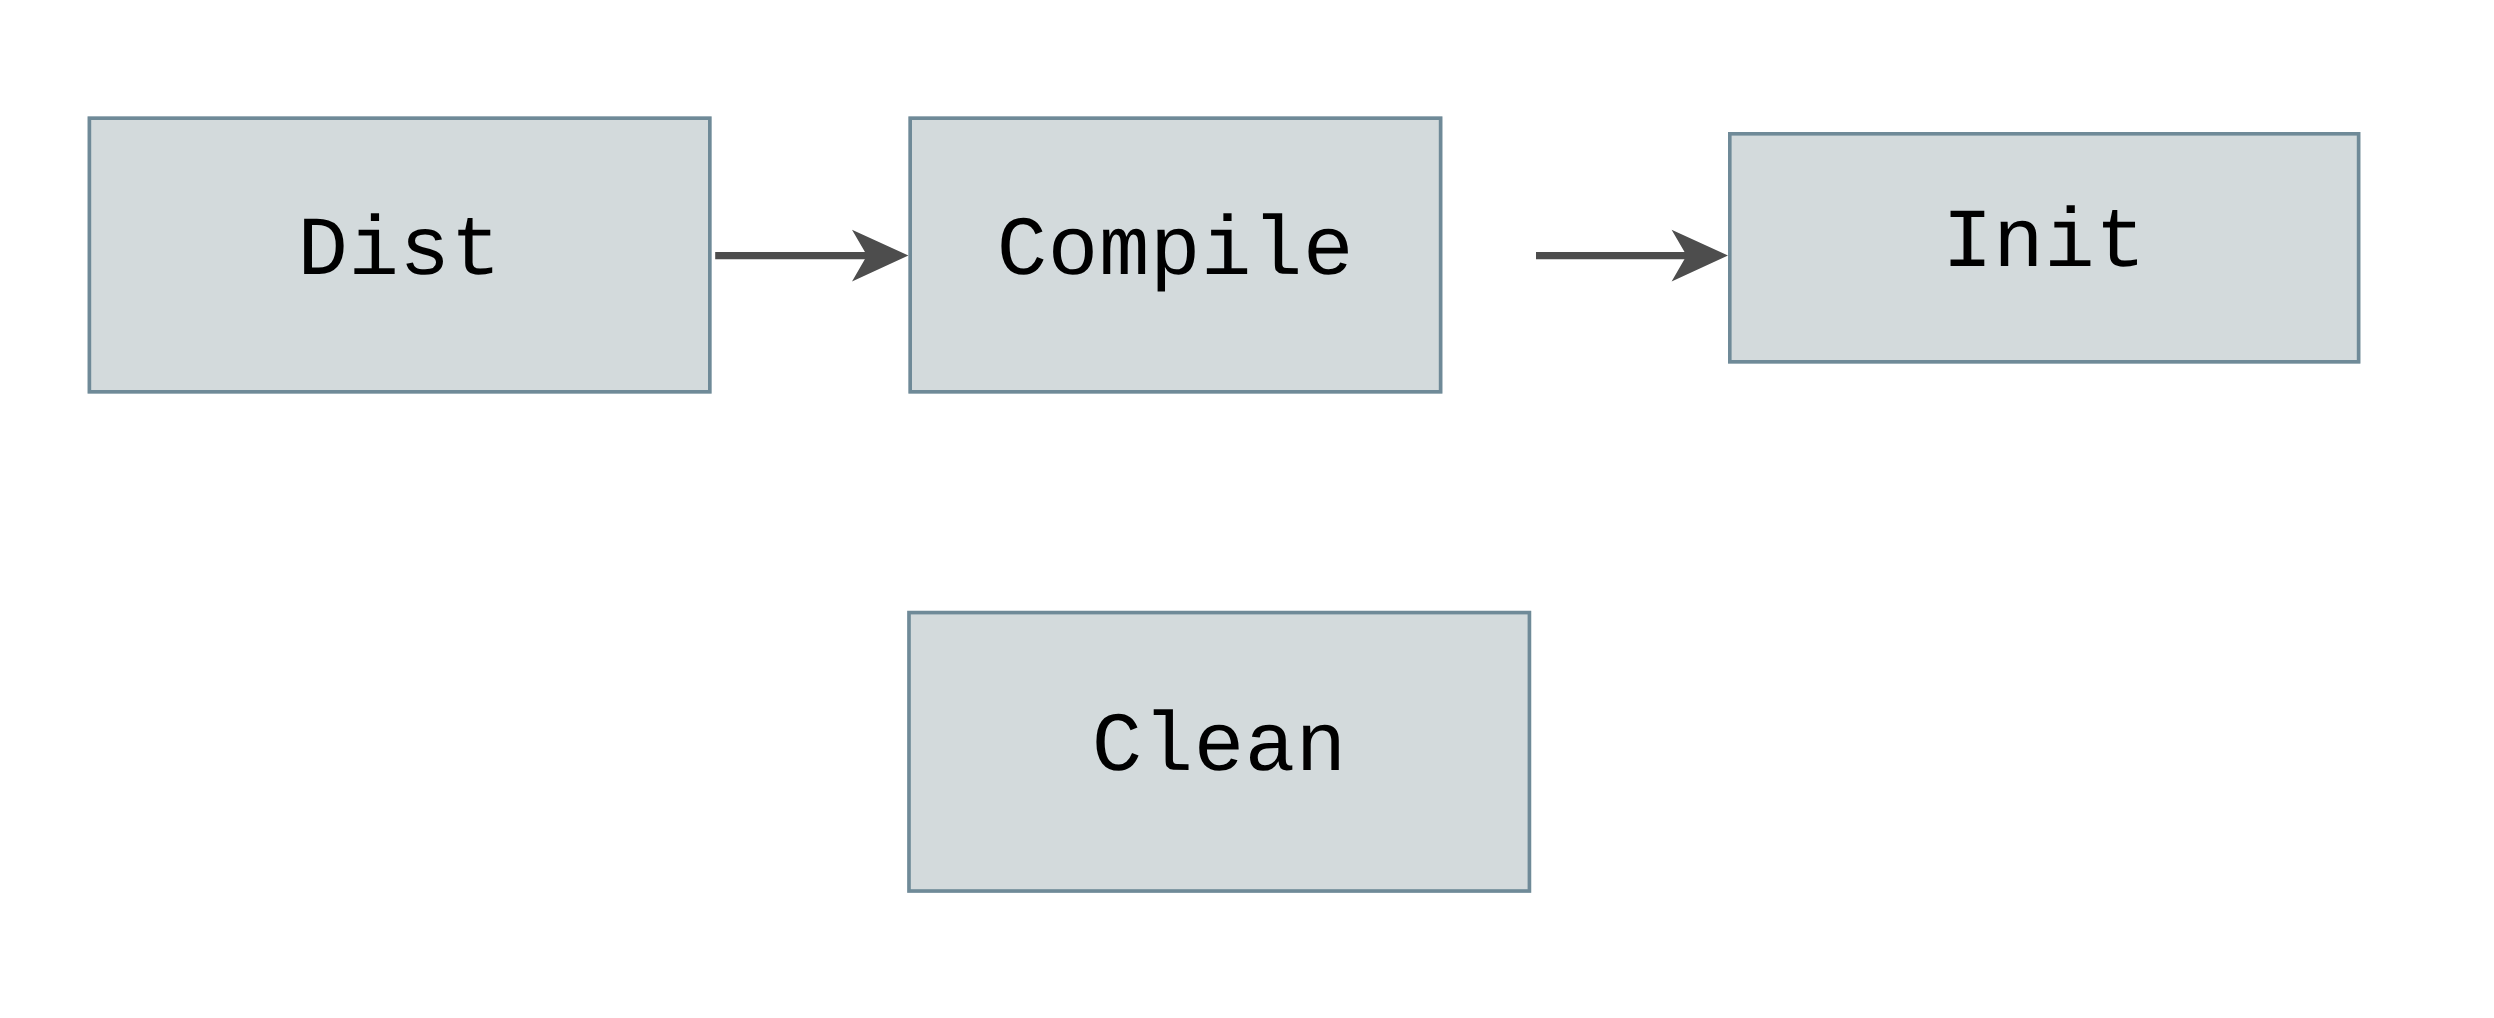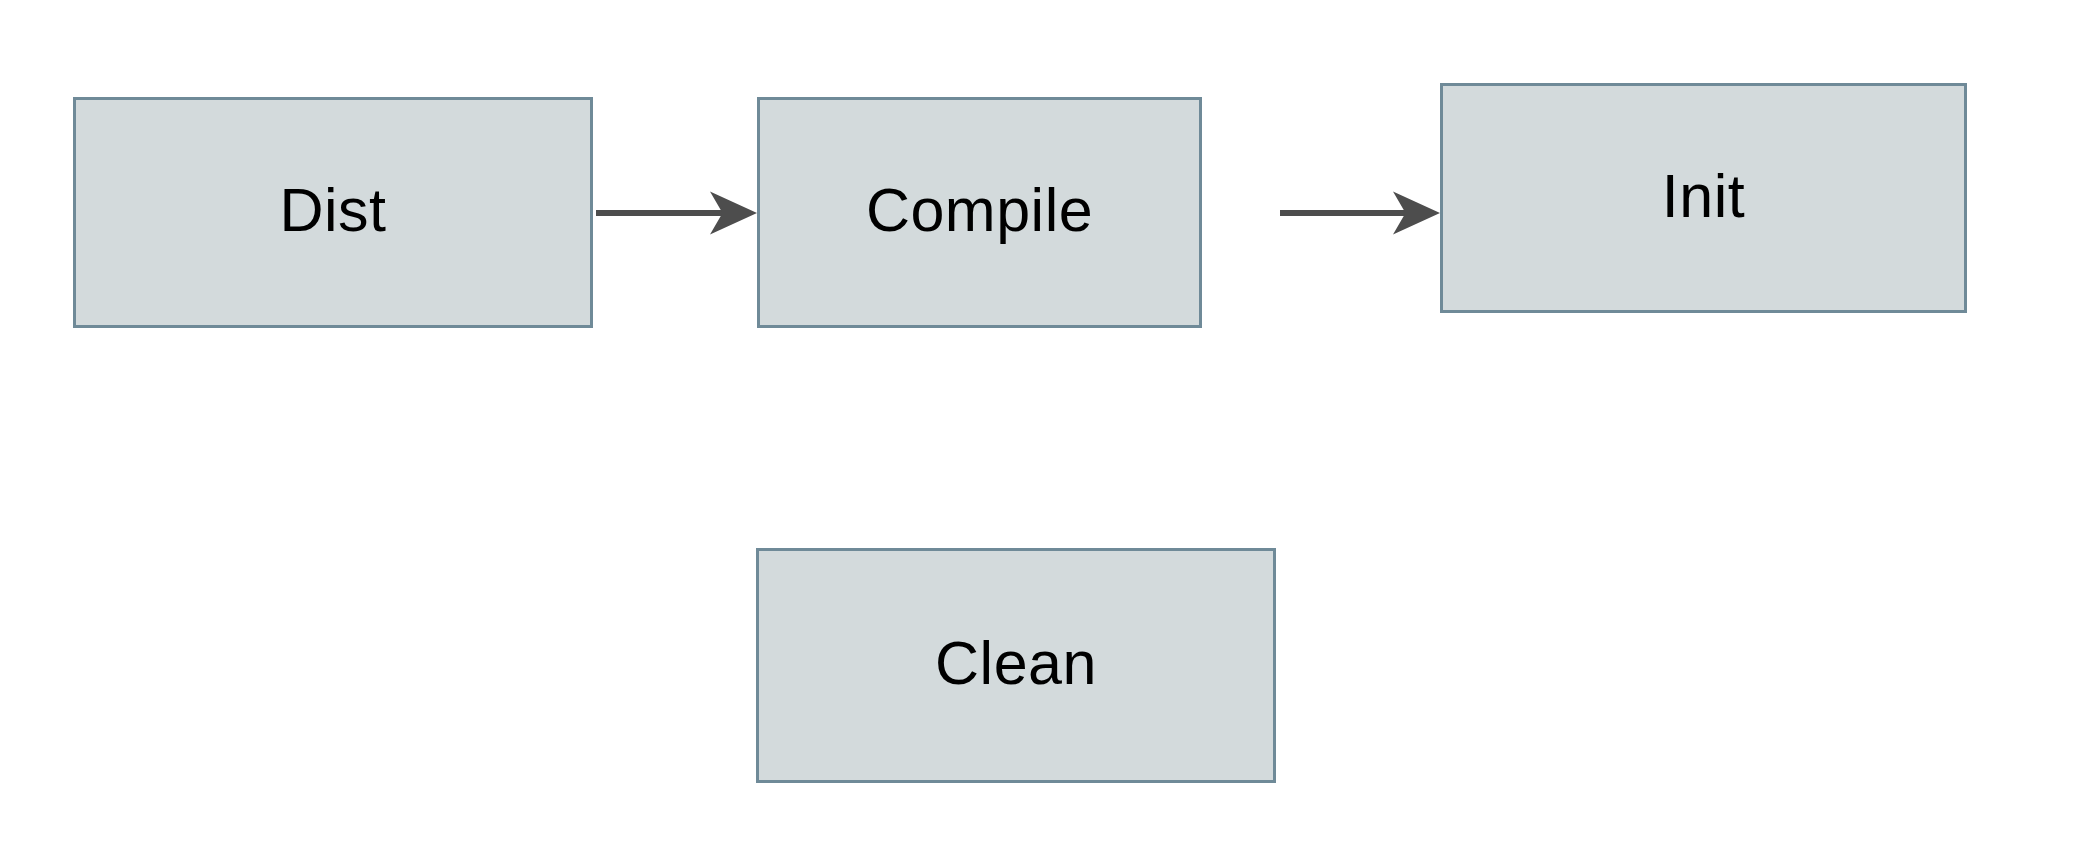--- a/index.html
+++ b/index.html
@@ -18,31 +18,32 @@
   .node {
     position: absolute;
     box-sizing: border-box;
     background: var(--node-fill, #d3dadc);
     border: 3px solid var(--node-border, #6f8a98);
     display: flex;
     align-items: center;
     justify-content: center;
   }
   .node-label {
-    font-size: 61px;
+    font-size: 70px;
     line-height: 1;
     color: var(--text-color, #000000);
     letter-spacing: 0.5px;
     white-space: nowrap;
     padding-bottom: 4px;
+    font-family: Liberation Mono, monospace;
   }
   .node-dist    { left: 73px;   top: 97px;  width: 520px; height: 231px; }
   .node-compile { left: 757px;  top: 97px;  width: 445px; height: 231px; }
-  .node-init    { left: 1440px; top: 83px;  width: 527px; height: 230px; }
-  .node-clean   { left: 756px;  top: 509px; width: 520px; height: 235px; margin-top: 39px; }
+  .node-init    { left: 1440px; top: 110px;  width: 527px; height: 193px; }
+  .node-clean   { left: 756px;  top: 509px; width: 520px; height: 235px; }
   .edges-layer {
     position: absolute;
     left: 0; top: 0;
     width: 2078px;
     height: 848px;
     pointer-events: none;
   }
   .edge-line {
     stroke: var(--arrow-color, #4d4d4d);
     stroke-width: 6;

